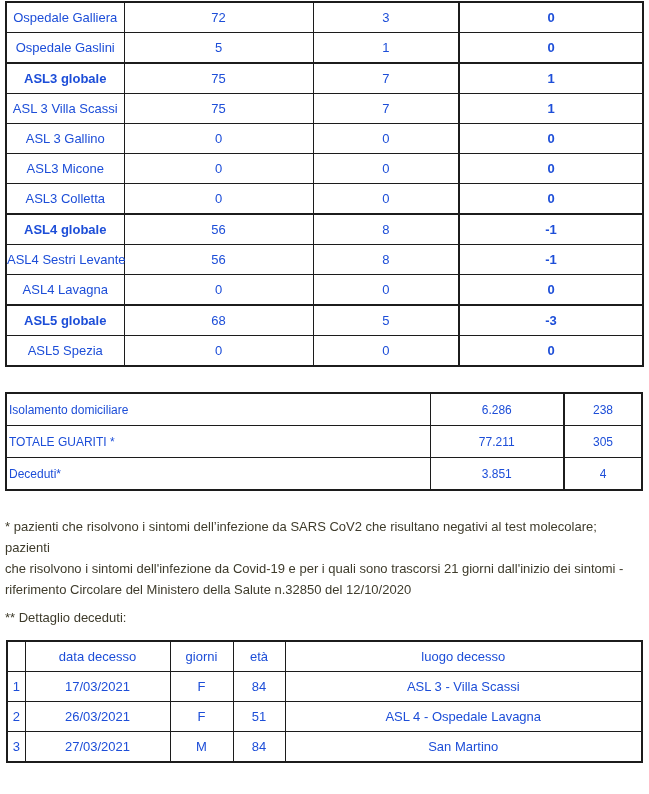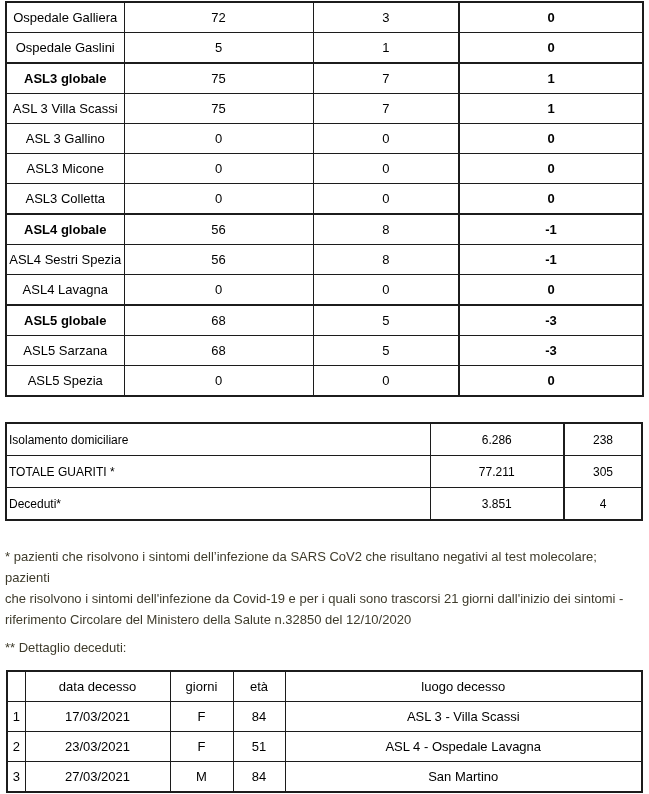--- a/index.html
+++ b/index.html
@@ -9,21 +9,21 @@
     width: 649px;
     height: 794px;
     overflow: hidden;
     font-family: "Liberation Sans", sans-serif;
     color: #3e3b2b;
   }
   table {
     border-collapse: collapse;
     table-layout: fixed;
     font-size: 13px;
-    color: #000000;
+    color: #1d4ed8;
   }
   td, th {
     border: 1px solid #1c1c1c;
     text-align: center;
     vertical-align: middle;
     padding: 0;
     white-space: nowrap;
     font-weight: normal;
   }
   
@@ -118,39 +118,33 @@
         <td class="c-v2">0</td>
         <td class="c-delta">0</td>
       </tr>
       <tr class="group-start">
         <td class="c-label">ASL4 globale</td>
         <td class="c-v1">56</td>
         <td class="c-v2">8</td>
         <td class="c-delta">-1</td>
       </tr>
       <tr>
-        <td class="c-label">ASL4 Sestri Spezia</td>
+        <td class="c-label">ASL4 Sestri Levante</td>
         <td class="c-v1">56</td>
         <td class="c-v2">8</td>
         <td class="c-delta">-1</td>
       </tr>
       <tr>
         <td class="c-label">ASL4 Lavagna</td>
         <td class="c-v1">0</td>
         <td class="c-v2">0</td>
         <td class="c-delta">0</td>
       </tr>
       <tr class="group-start">
         <td class="c-label">ASL5 globale</td>
-        <td class="c-v1">68</td>
-        <td class="c-v2">5</td>
-        <td class="c-delta">-3</td>
-      </tr>
-      <tr>
-        <td class="c-label">ASL5 Sarzana</td>
         <td class="c-v1">68</td>
         <td class="c-v2">5</td>
         <td class="c-delta">-3</td>
       </tr>
       <tr>
         <td class="c-label">ASL5 Spezia</td>
         <td class="c-v1">0</td>
         <td class="c-v2">0</td>
         <td class="c-delta">0</td>
       </tr>
@@ -210,21 +204,21 @@
   <tbody>
       <tr>
         <td class="c-index">1</td>
         <td class="c-date">17/03/2021</td>
         <td class="c-sex">F</td>
         <td class="c-age">84</td>
         <td class="c-place">ASL 3 - Villa Scassi</td>
       </tr>
       <tr>
         <td class="c-index">2</td>
-        <td class="c-date">23/03/2021</td>
+        <td class="c-date">26/03/2021</td>
         <td class="c-sex">F</td>
         <td class="c-age">51</td>
         <td class="c-place">ASL 4 - Ospedale Lavagna</td>
       </tr>
       <tr>
         <td class="c-index">3</td>
         <td class="c-date">27/03/2021</td>
         <td class="c-sex">M</td>
         <td class="c-age">84</td>
         <td class="c-place">San Martino</td>

